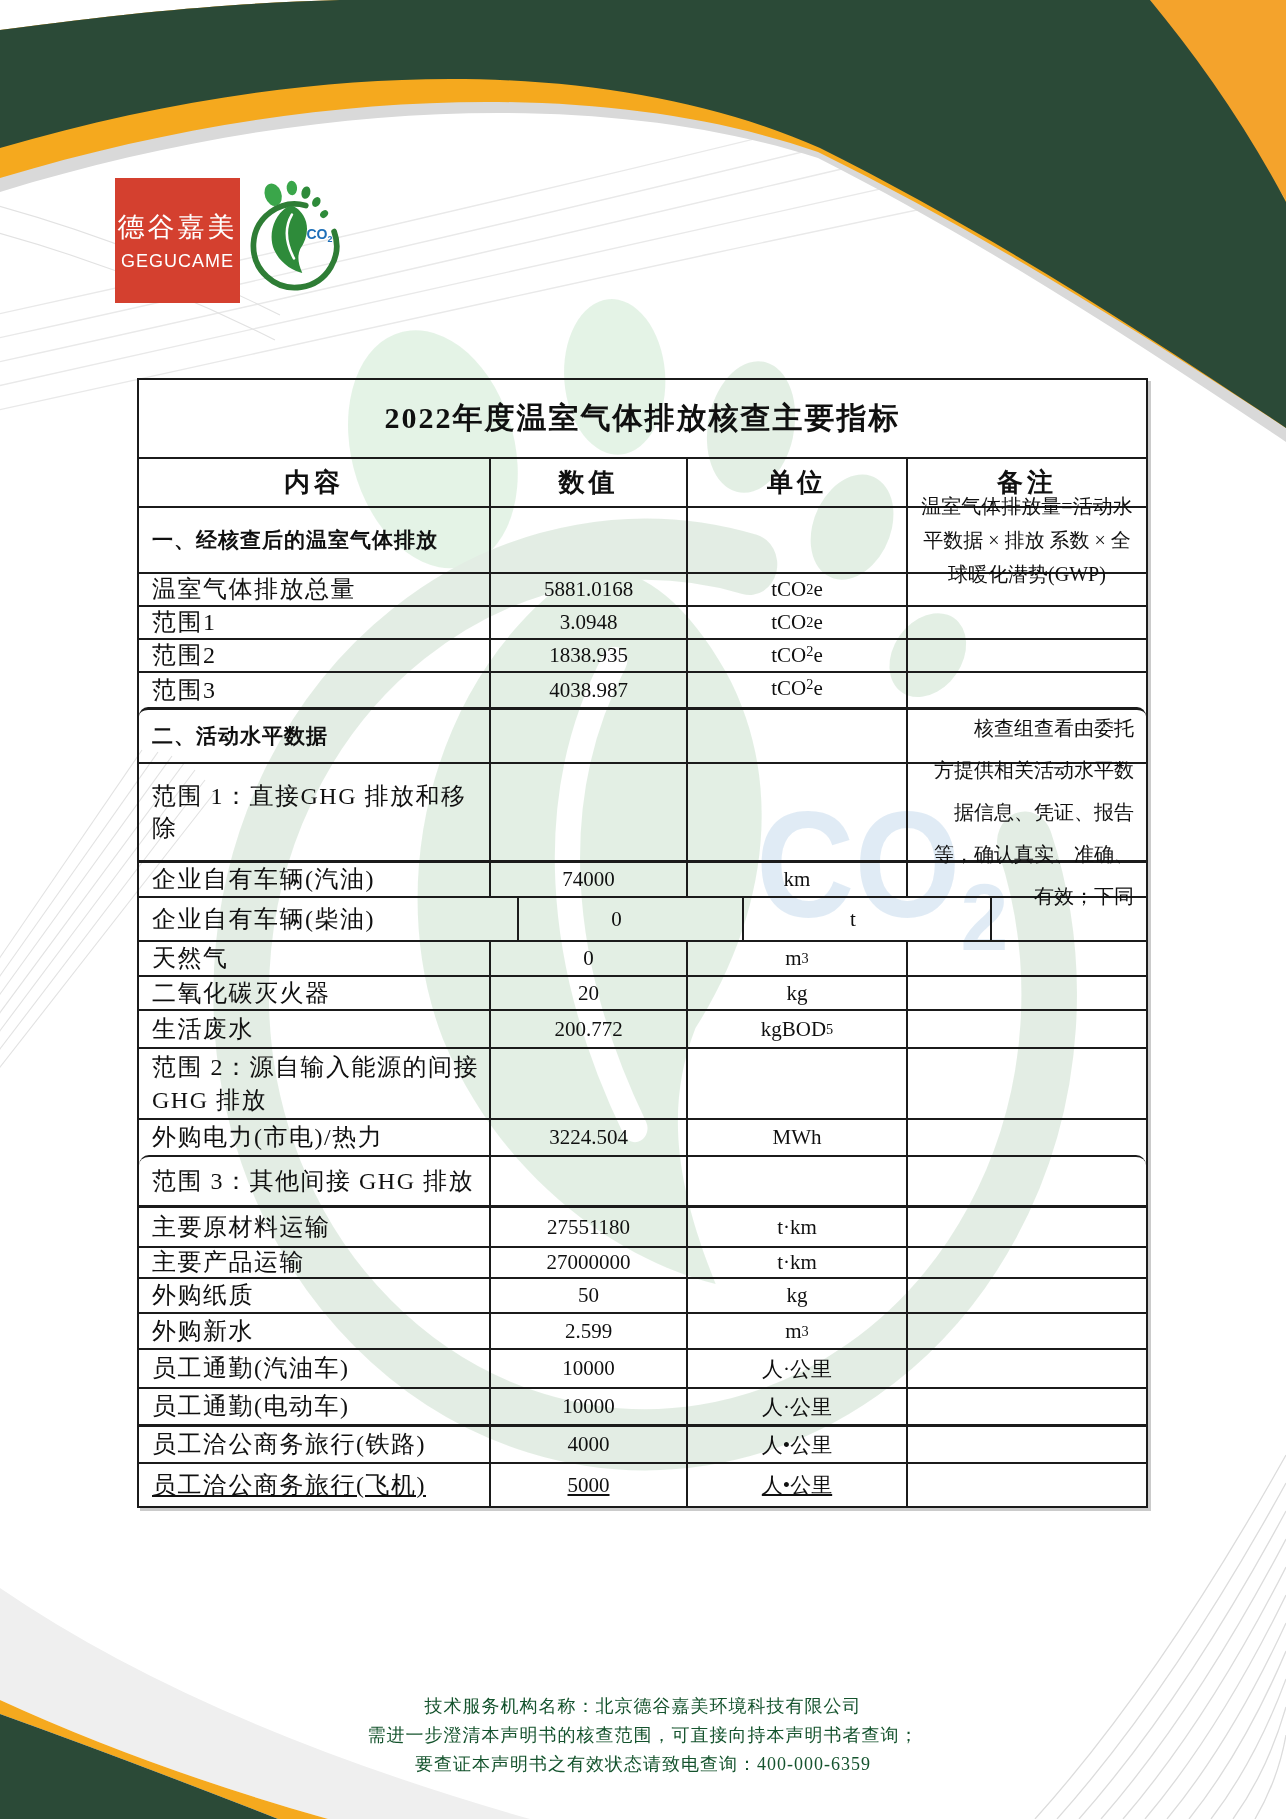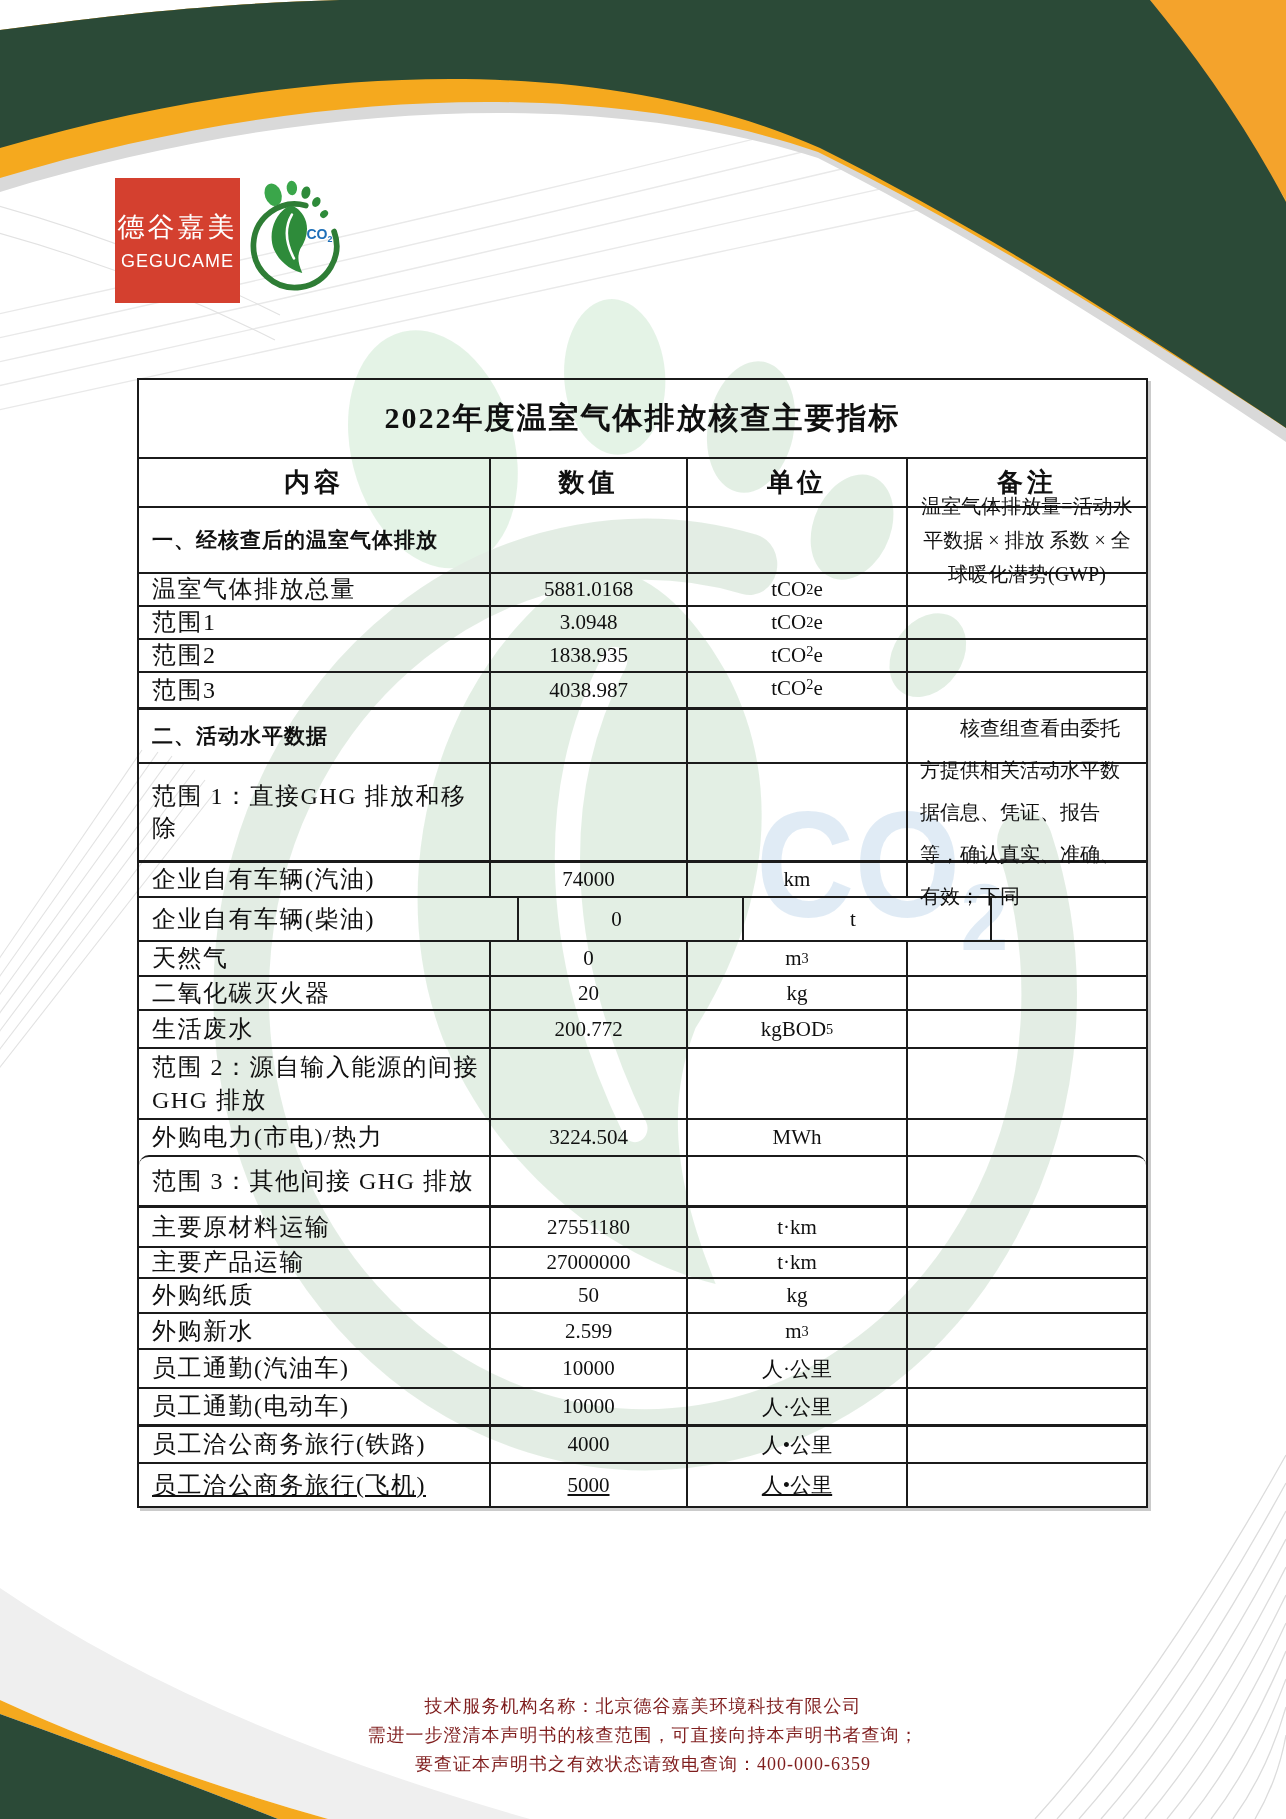--- a/index.html
+++ b/index.html
@@ -49,26 +49,26 @@
   .cell + .cell{border-left:2px solid var(--border);}
   .t-row .c1{display:flex;align-items:center;padding-left:13px;padding-right:6px;
     font-size:24px;letter-spacing:1.5px;line-height:1.35;}
   .t-row.type-section .c1{font-family:"Liberation Sans",sans-serif;font-weight:bold;
     font-size:21px;letter-spacing:1px;}
   .t-row .c2,.t-row .c3{display:flex;align-items:center;justify-content:center;font-size:21px;}
   .t-row .c3.unit-high{align-items:flex-start;padding-top:3px;}
   .t-row .c4{display:flex;align-items:center;font-size:20px;line-height:1.7;}
   .t-row .c4 .rm{width:100%;}
   .t-row .c4.remark-center .rm{text-align:center;padding:0 8px;}
-  .t-row .c4.remark-indent .rm{text-indent:2em;text-align:left;padding:0 12px;line-height:2.1;}
+  .t-row .c4.remark-indent .rm{text-indent:2em;text-align:right;padding:0 12px;line-height:2.1;}
   sub,sup{font-size:68%;}
 
   
   #footer{position:absolute;left:0;top:1692px;width:100%;z-index:2;text-align:center;
-    font-size:18px;line-height:29px;color:#7f1d1d;letter-spacing:1px;}
+    font-size:18px;line-height:29px;color:#14532d;letter-spacing:1px;}
 </style>
 </head>
 <body>
 
 <svg id="bg" viewBox="0 0 1286 1819" xmlns="http://www.w3.org/2000/svg">
   <defs>
     <symbol id="fp" viewBox="0 0 200 230" preserveAspectRatio="none">
       <ellipse class="toe light" cx="58" cy="34" rx="16" ry="22" transform="rotate(-20 58 34)"></ellipse>
       <ellipse class="toe light" cx="94" cy="21" rx="10" ry="14" transform="rotate(-5 94 21)"></ellipse>
       <ellipse class="toe" cx="121" cy="30" rx="8.5" ry="12" transform="rotate(14 121 30)"></ellipse>
@@ -197,21 +197,21 @@
       <div class="t-row type-data" style="height: 36px;">
     <div class="cell c1">
           <span class="lbl">范围3</span>
         </div>
     <div class="cell c2">4038.987</div>
     <div class="cell c3 unit unit-high">tCO<sub>2</sub>e</div>
     <div class="cell c4">
           <span class="rm"></span>
         </div>
   </div>
-      <div class="t-row type-section thick" style="height: 55px;">
+      <div class="t-row type-section thick" style="height: 55px; border-radius: 9px;">
     <div class="cell c1">
           <span class="lbl">二、活动水平数据</span>
         </div>
     <div class="cell c2"></div>
     <div class="cell c3 unit"></div>
     <div class="cell c4">
           <span class="rm"></span>
         </div>
   </div>
       <div class="t-row type-group" style="height: 98px;">

